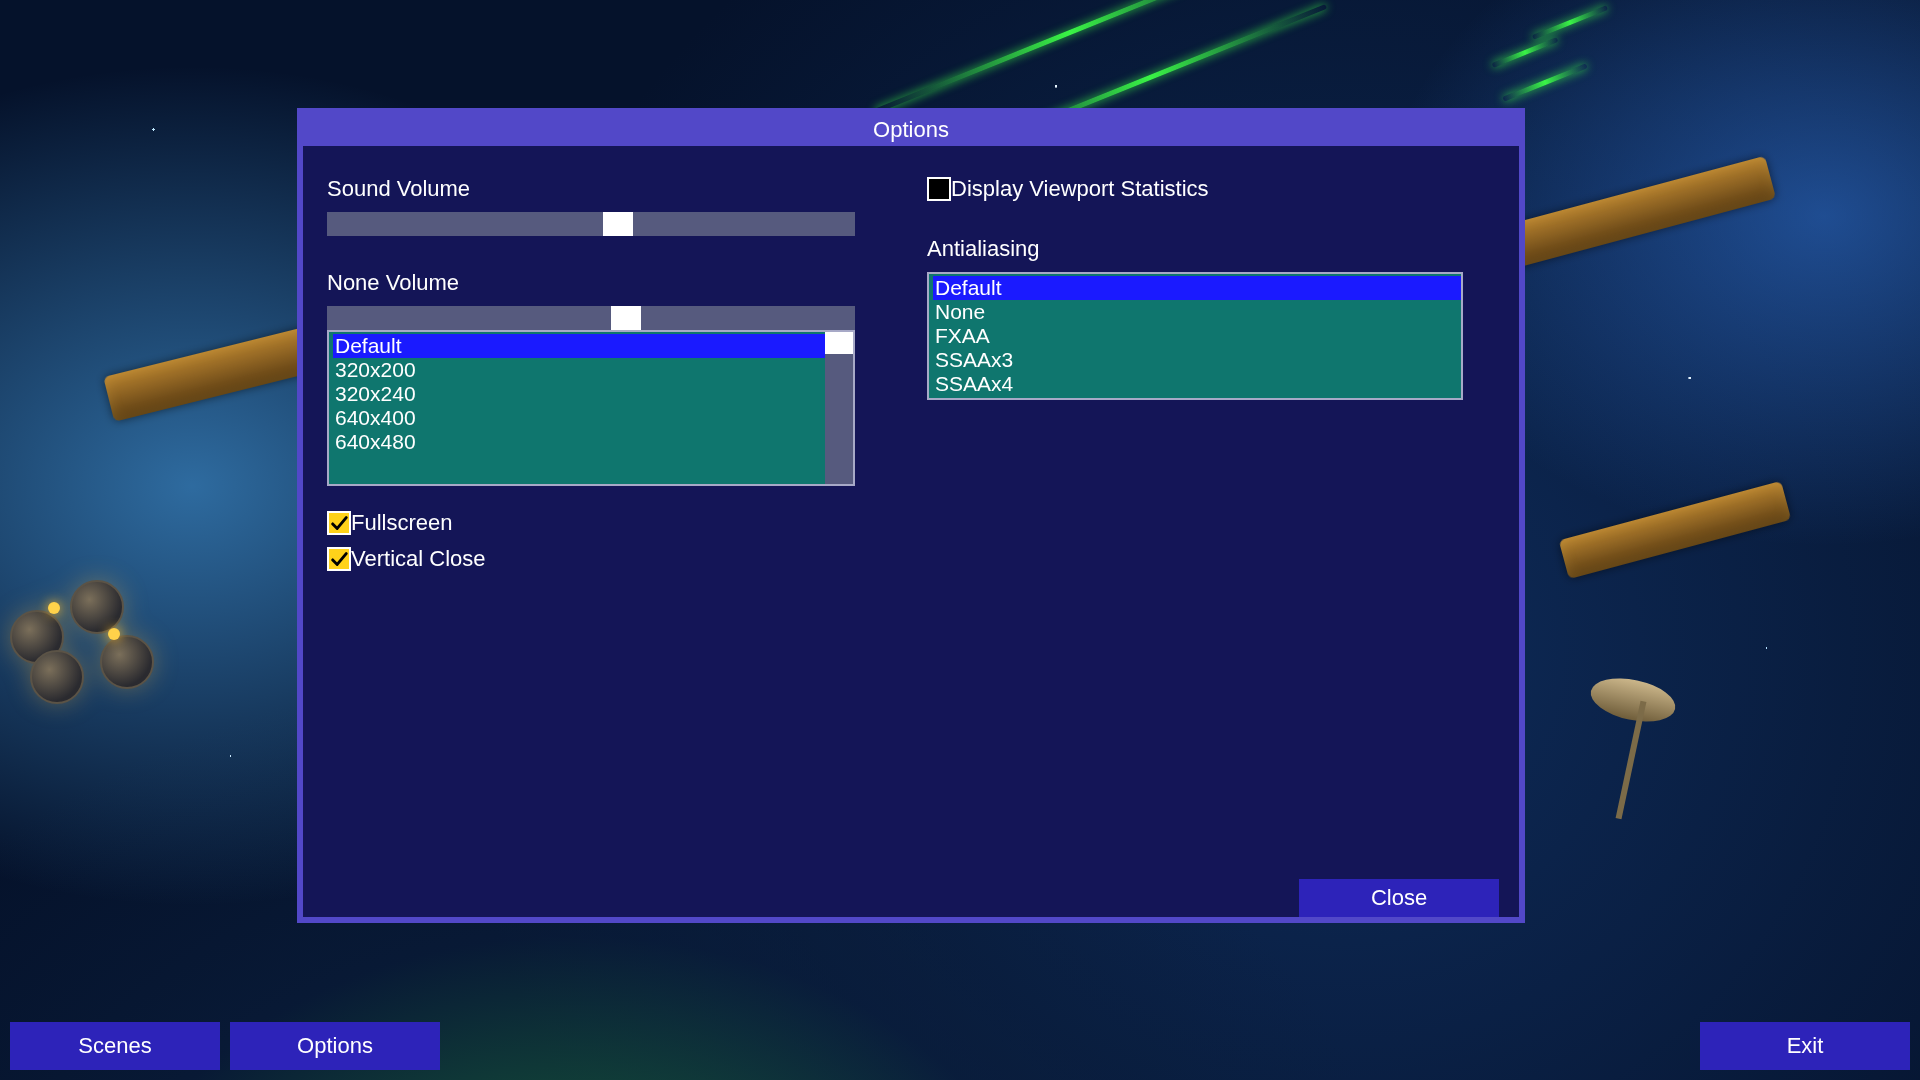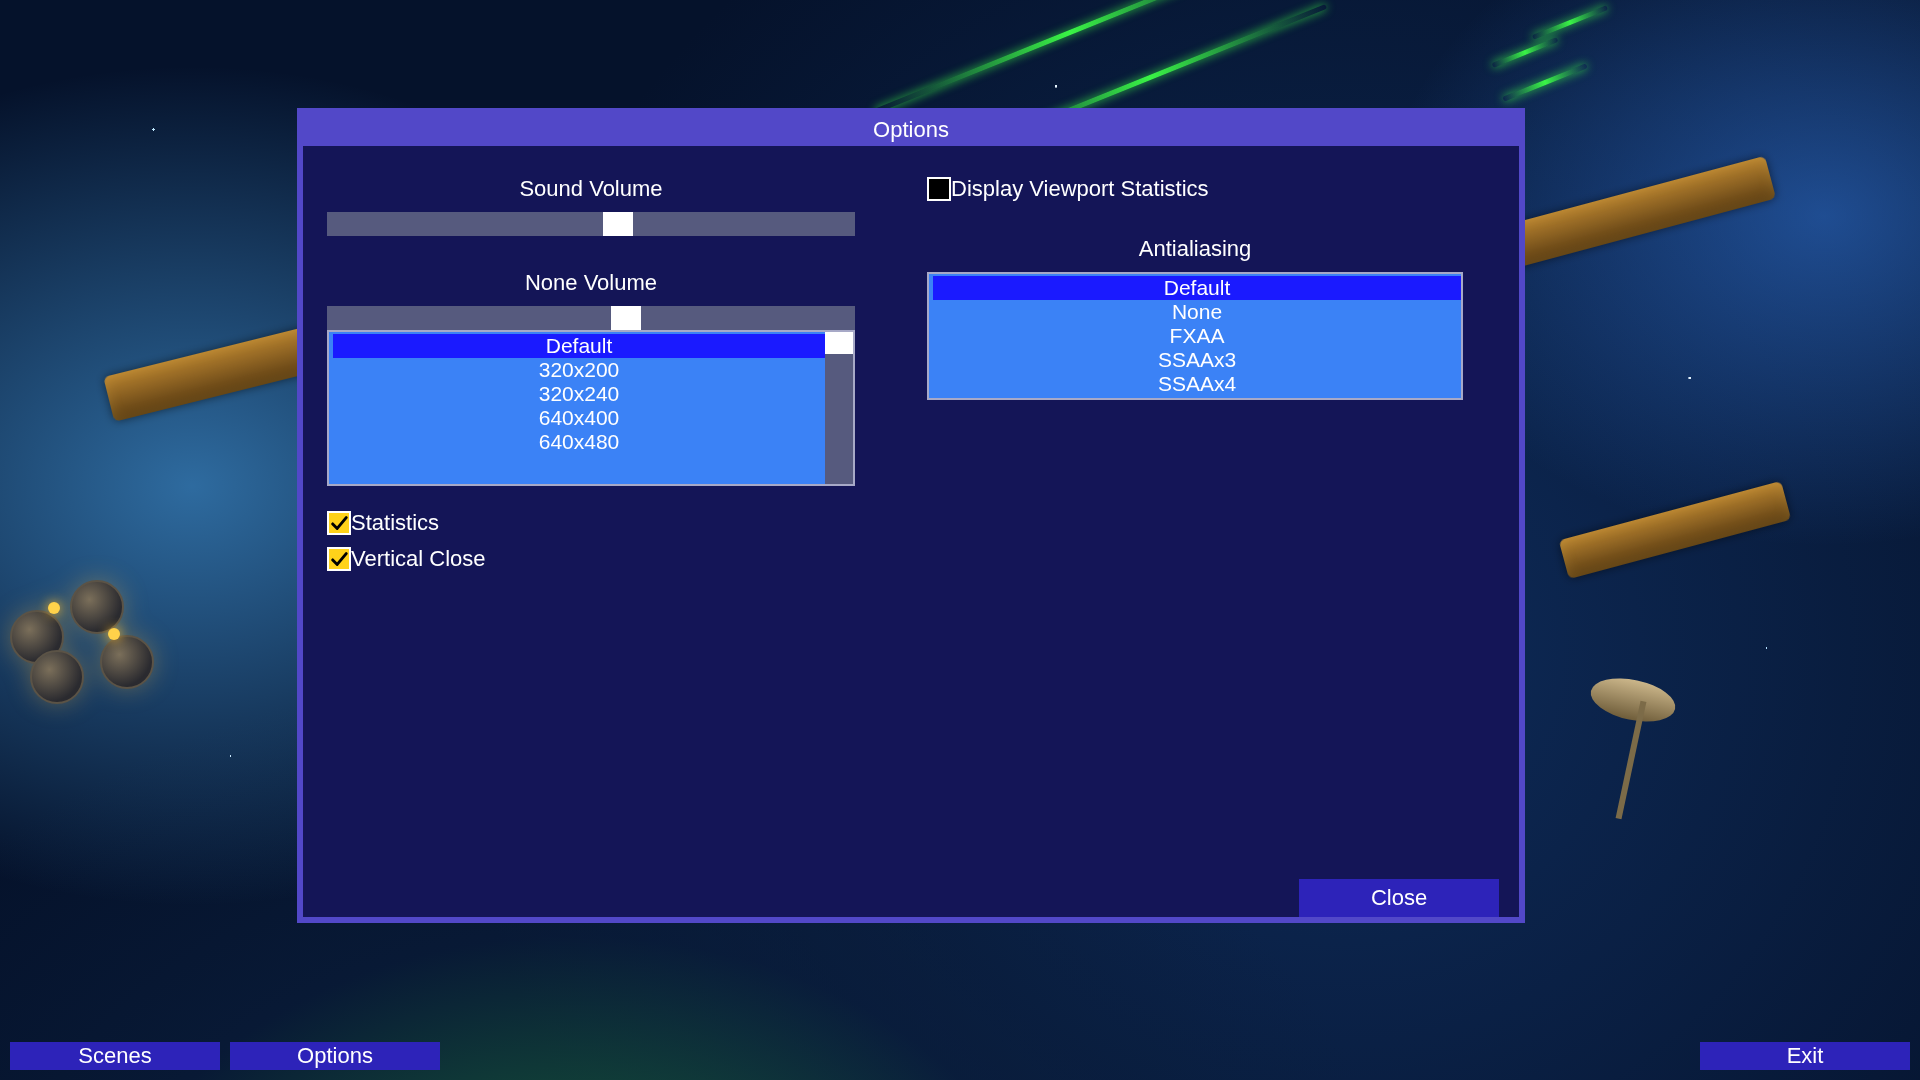--- a/index.html
+++ b/index.html
@@ -76,39 +76,39 @@
     font-size: 22px;
     color: #ffffff;
   }
   .content {
     position: relative;
     height: calc(100% - 32px);
     background: #141557;
     padding: 30px 24px 22px 24px;
   }
   .cols { display: flex; gap: 72px; }
-  .col { width: 528px; text-align: center; }
+  .col { width: 528px; }
   .col.right { width: 536px; }
 
   .lbl { font-size: 22px; color: #fff; margin-bottom: 10px; }
   .group-gap-lg { margin-top: 34px; }
   .group-gap-md { margin-top: 24px; }
 
   .slider {
     position: relative; height: 24px;
     background: #565a7e;
   }
   .slider .thumb {
     position: absolute; top: 0; height: 24px; width: 30px;
     background: #ffffff;
   }
 
   .listbox {
     border: 2px solid #a7a9c7;
-    background: #3b82f6;
+    background: #0f766e;
     font-size: 21px;
     line-height: 24px;
   }
   .videomode-box { height: 156px; display: flex; }
   .videomode-box .items { flex: 1 1 auto; overflow: hidden; padding: 2px 0 2px 4px; position: relative;}
   .videomode-box .scrollbar { width: 28px; display:flex; flex-direction:column; }
   .videomode-box .scrollbar .thumb { height: 22px; background:#fff; }
   .videomode-box .scrollbar .track { flex:1; background:#565a7e; }
   .li { padding: 0 2px; white-space: nowrap; }
   .li.selected { background: #1a1aff; }
@@ -131,21 +131,21 @@
     display:inline-flex; align-items:center; justify-content:center;
   }
   .dialog .close-btn { position: absolute; right: 20px; bottom: 0; }
 
   
   .toolbar {
     position: absolute; left: 10px; bottom: 10px; display:flex; gap:10px;
   }
   .toolbar-right { position: absolute; right: 10px; bottom: 10px; }
   .tbtn {
-    width: 210px; height: 28px;
+    width: 210px; height: 48px;
     background: #2d23b9; color:#fff; border:none;
     font-size: 22px; cursor:pointer;
   }
 </style>
 </head>
 <body>
 
 <div class="stars"></div>
 <div class="laser l1"></div>
 <div class="laser l2"></div>
@@ -197,21 +197,21 @@
             <div class="track"></div>
           </div>
         </div>
 
         <div class="check-row group-gap-md">
           <span class="check checked" id="chk-fullscreen">
             <svg viewBox="0 0 20 20">
                 <path d="M3 11 L8 16 L18 4" stroke="#000" stroke-width="3.2" fill="none" stroke-linecap="round" stroke-linejoin="round"></path>
               </svg>
           </span>
-          <span class="check-label">Statistics</span>
+          <span class="check-label">Fullscreen</span>
         </div>
         <div class="check-row" style="margin-top:10px;">
           <span class="check checked" id="chk-vsync">
             <svg viewBox="0 0 20 20">
                 <path d="M3 11 L8 16 L18 4" stroke="#000" stroke-width="3.2" fill="none" stroke-linecap="round" stroke-linejoin="round"></path>
               </svg>
           </span>
           <span class="check-label">Vertical Close</span>
         </div>
       </div>

